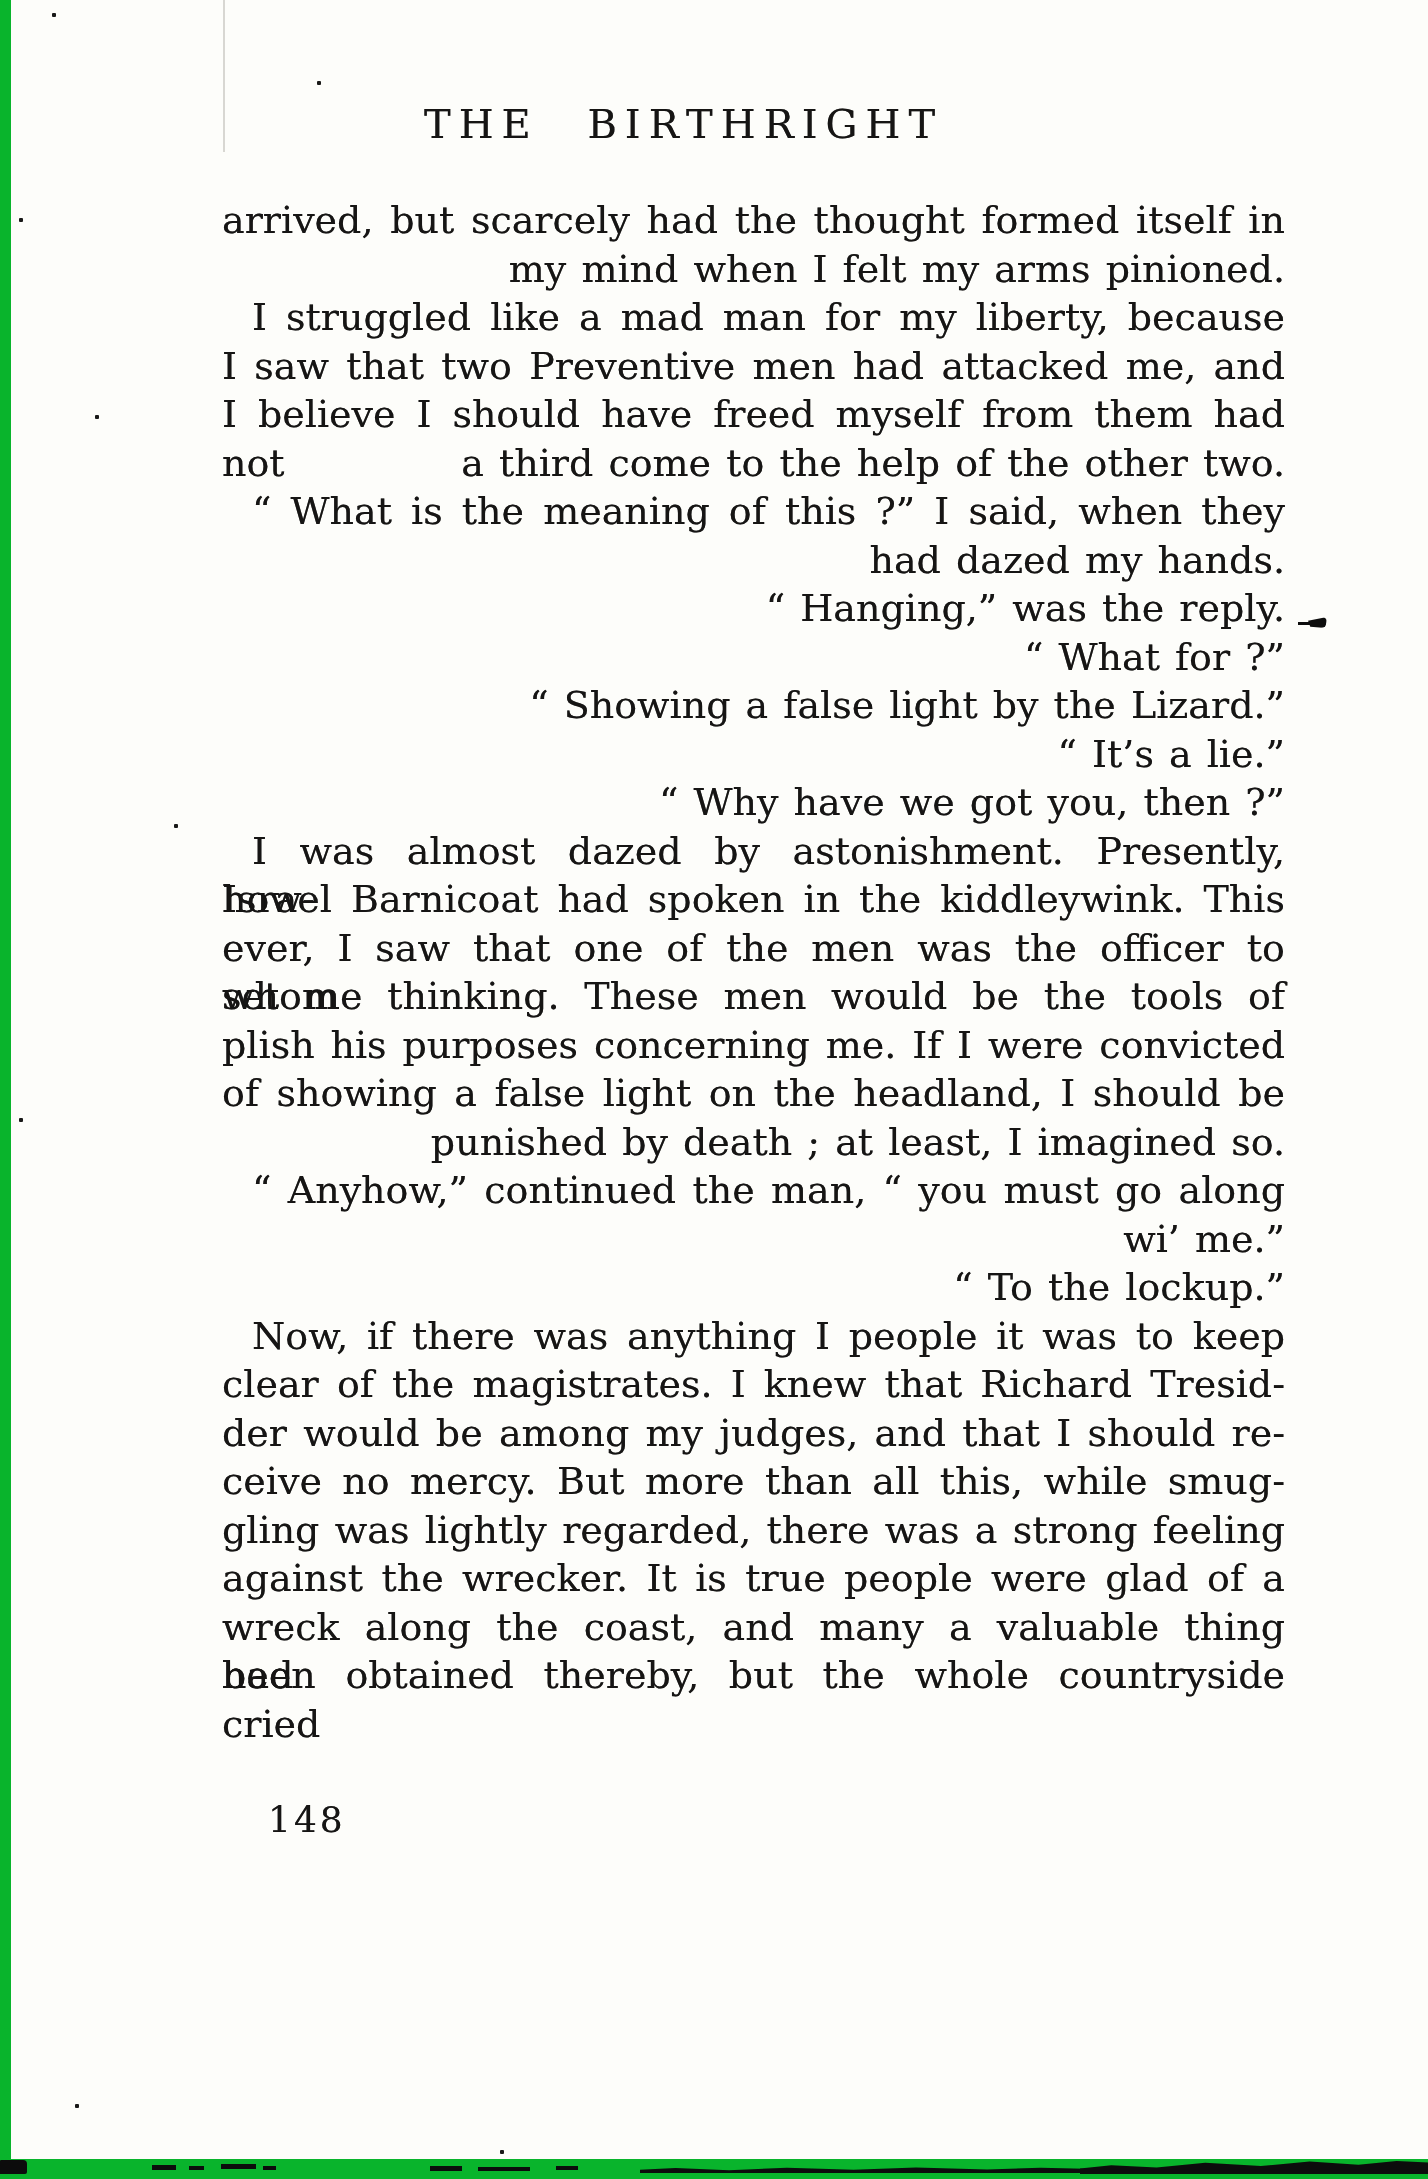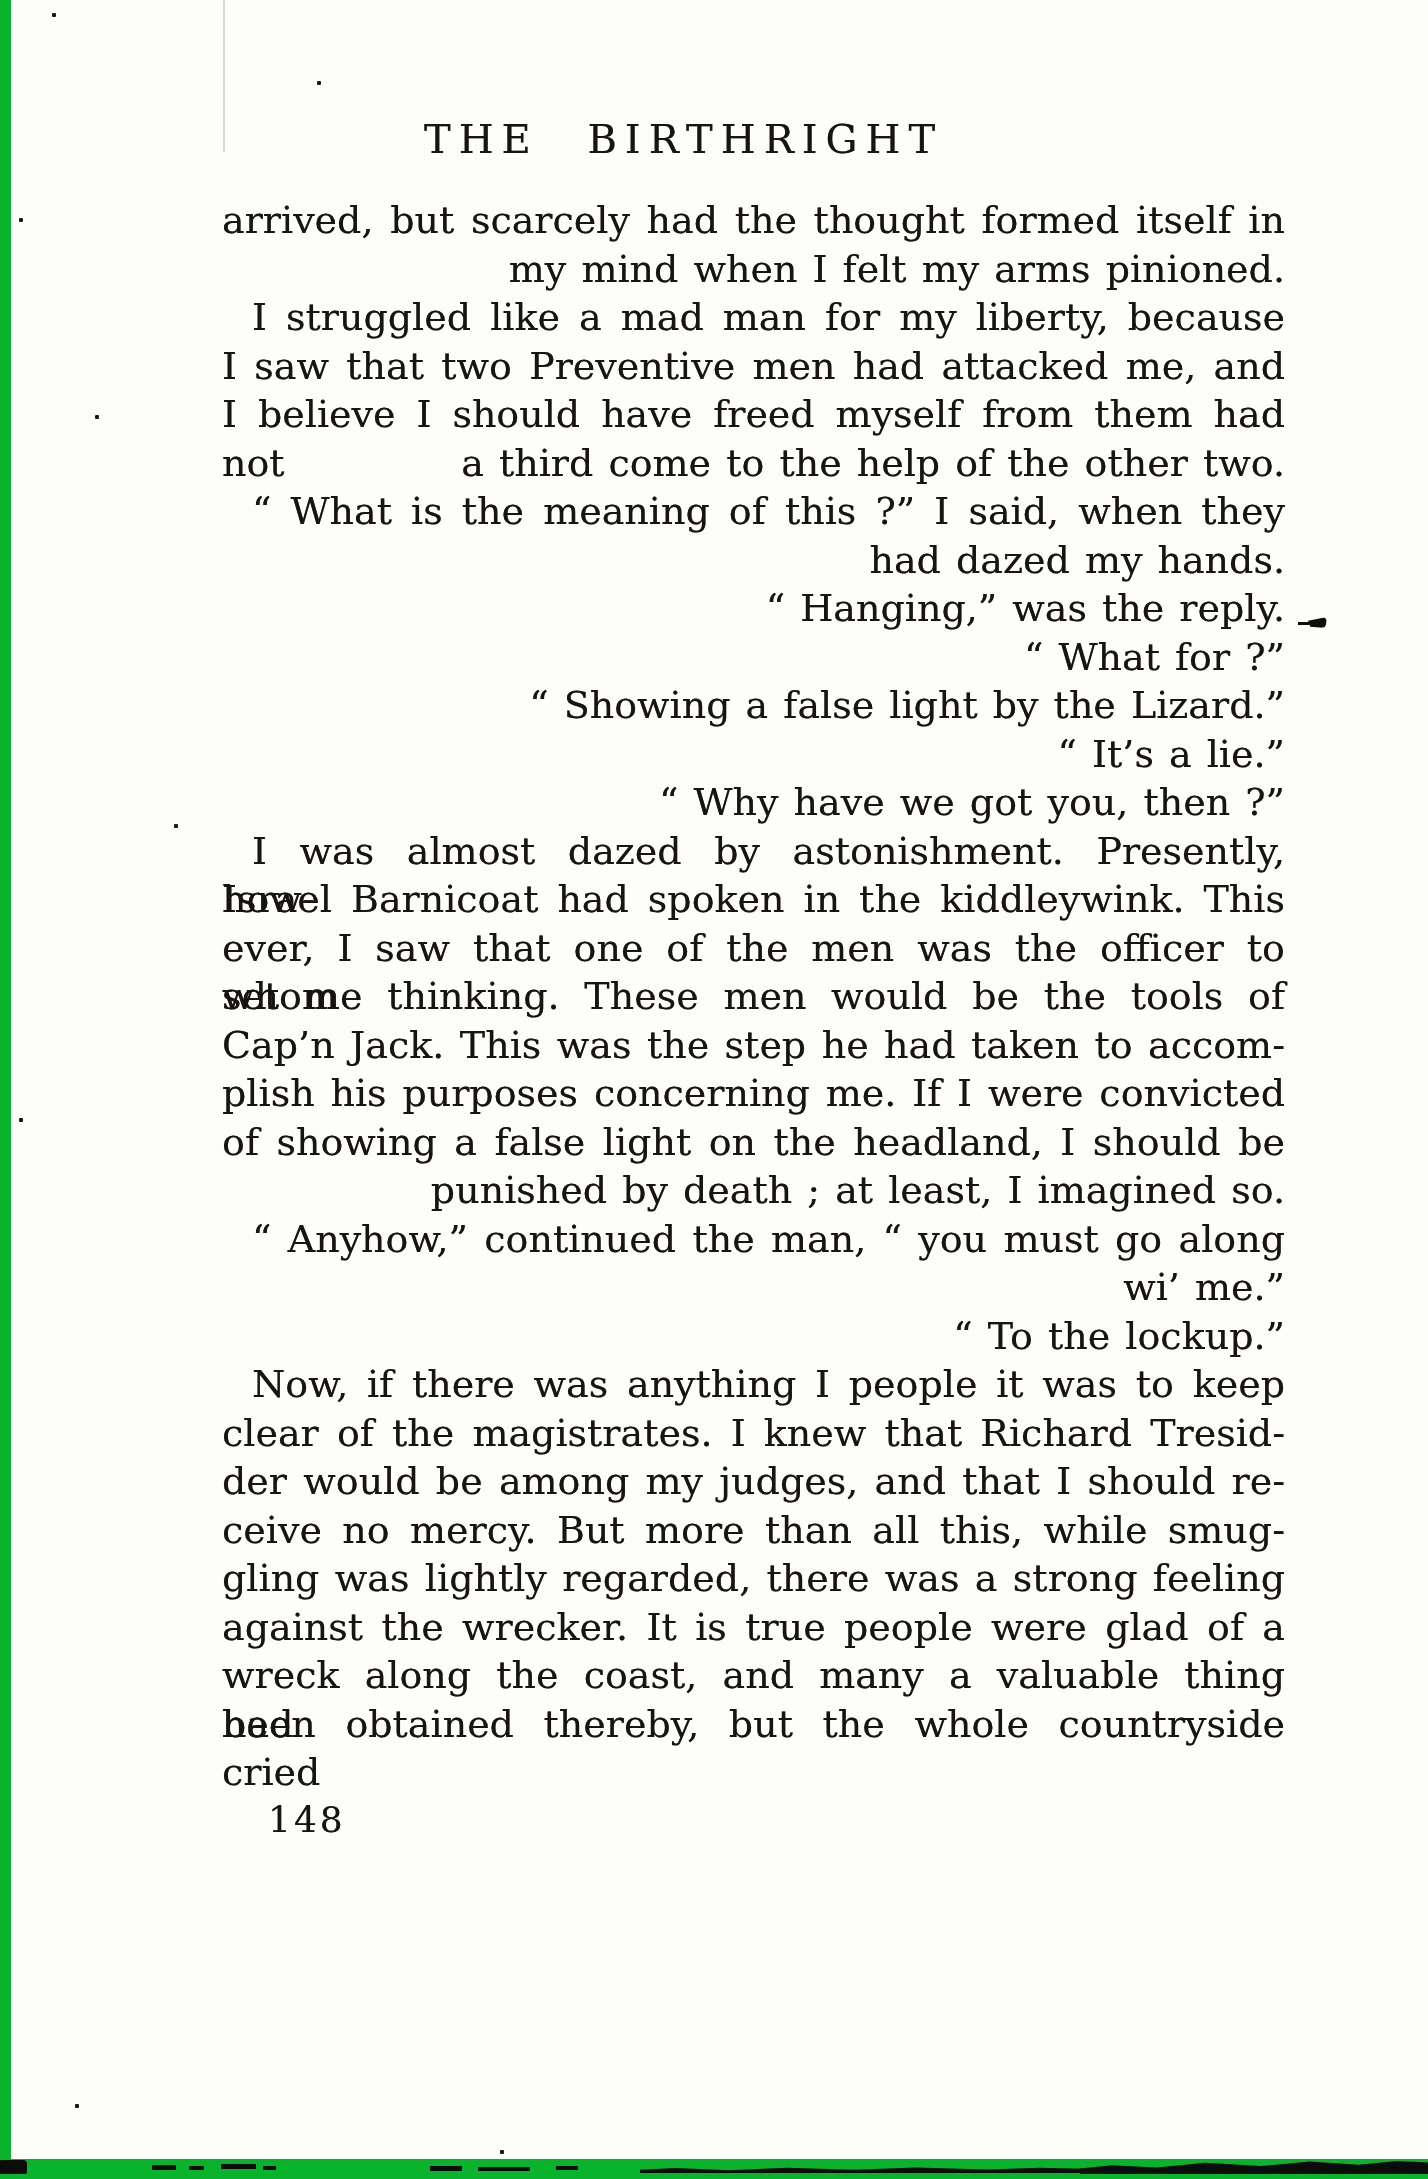--- a/index.html
+++ b/index.html
@@ -32,21 +32,21 @@
   .faint-line{position:absolute;left:223px;top:0;width:2px;height:152px;background:#d8d7d2;}
   
   .speck{position:absolute;width:4px;height:4px;background:#191918;border-radius:1px;}
   
   .penmark{position:absolute;left:1298px;top:615px;width:32px;height:16px;}
   .penmark .tail{position:absolute;left:0;top:7px;width:13px;height:3px;background:#0d0d0d;}
   .penmark .head{position:absolute;left:10px;top:2px;width:19px;height:11px;background:#0d0d0d;
     border-radius:2px 5px 6px 2px;clip-path:polygon(0 35%,100% 0,92% 100%,12% 88%);}
   
   .header{
-    position:absolute;left:424px;top:116px;margin:0;
+    position:absolute;left:424px;top:101px;margin:0;
     font-size:40px;font-weight:normal;letter-spacing:8px;word-spacing:28px;
     white-space:nowrap;text-shadow:0 0 .5px rgba(10,10,10,.65);
   }
   
   .text{
     position:absolute;left:222px;top:196px;width:1063px;
     font-size:38px;word-spacing:3px;
     text-shadow:0 0 .5px rgba(10,10,10,.6);
   }
   .ln{height:48.5px;line-height:48.5px;white-space:normal;}
@@ -108,21 +108,20 @@
     <div class="ln l">had dazed my hands.</div>
     <div class="ln l ind">“ Hanging,” was the reply.</div>
     <div class="ln l ind">“ What for ?”</div>
     <div class="ln l ind">“ Showing a false light by the Lizard.”</div>
     <div class="ln l ind">“ It’s a lie.”</div>
     <div class="ln l ind">“ Why have we got you, then ?”</div>
     <div class="ln j ind">I was almost dazed by astonishment.  Presently, how-</div>
     <div class="ln j">Israel Barnicoat had spoken in the kiddleywink.  This</div>
     <div class="ln j">ever, I saw that one of the men was the officer to whom</div>
     <div class="ln j">set me thinking.  These men would be the tools of</div>
-    <div class="ln j">Cap’n Jack.  This was the step he had taken to accom-</div>
     <div class="ln j">plish his purposes concerning me.  If I were convicted</div>
     <div class="ln j">of showing a false light on the headland, I should be</div>
     <div class="ln l">punished by death ; at least, I imagined so.</div>
     <div class="ln j ind">“ Anyhow,” continued the man, “ you must go along</div>
     <div class="ln l">wi’ me.”</div>
     <div class="ln l ind">“ To the lockup.”</div>
     <div class="ln j ind">Now, if there was anything I people it was to keep</div>
     <div class="ln j">clear of the magistrates.  I knew that Richard Tresid-</div>
     <div class="ln j">der would be among my judges, and that I should re-</div>
     <div class="ln j">ceive no mercy.  But more than all this, while smug-</div>

